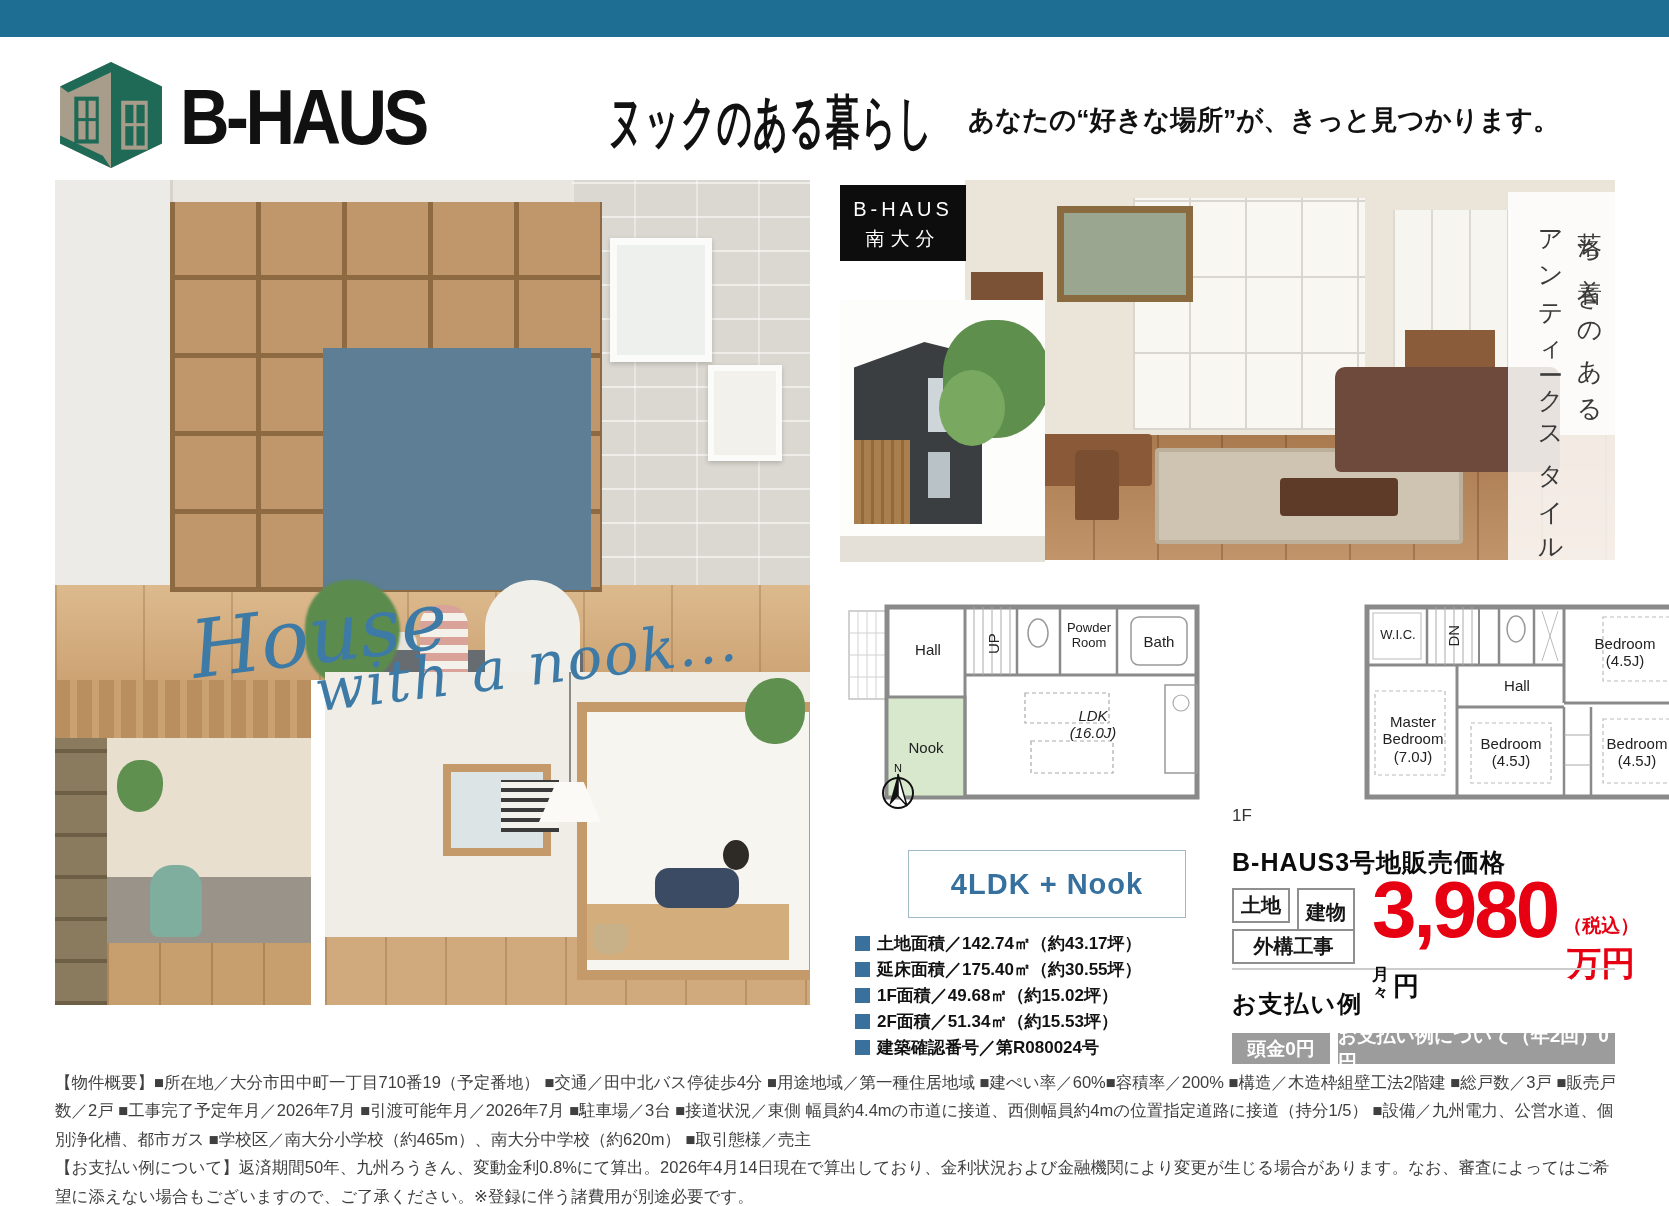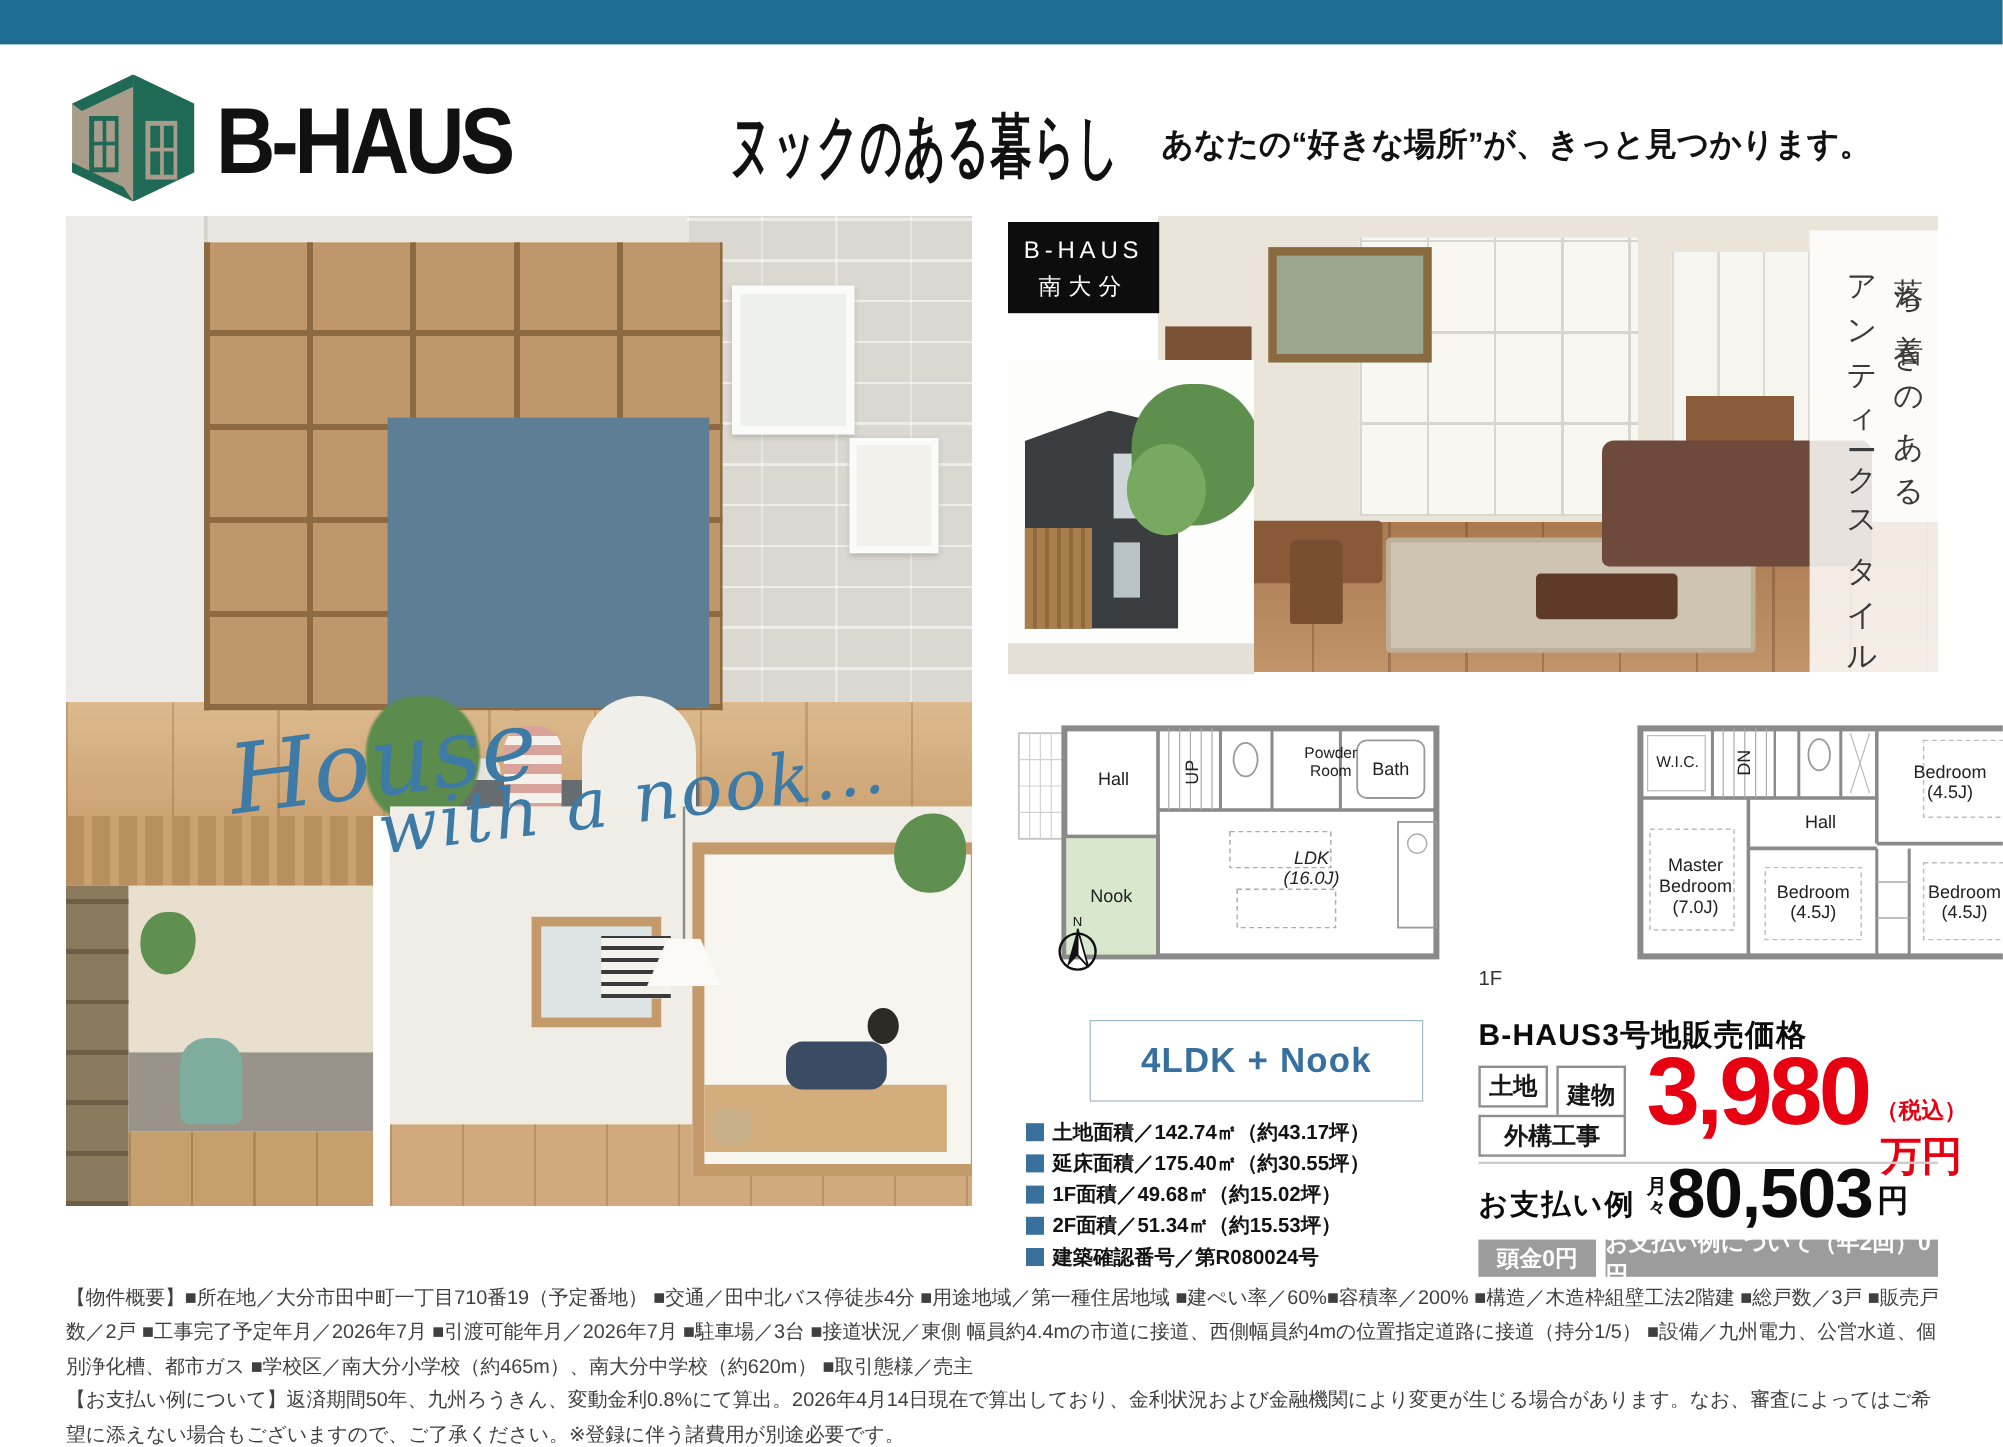--- a/index.html
+++ b/index.html
@@ -246,21 +246,21 @@
     <line x1="272" y1="12" x2="272" y2="80" stroke="#8a8a8a" stroke-width="2.5"></line>
     <ellipse cx="193" cy="38" rx="10" ry="14" fill="none" stroke="#999" stroke-width="1.5"></ellipse>
     <rect x="286" y="22" width="56" height="48" rx="8" fill="none" stroke="#999" stroke-width="1.5"></rect>
     <rect x="320" y="90" width="32" height="88" fill="none" stroke="#999" stroke-width="1.5"></rect>
     <circle cx="336" cy="108" r="8" fill="none" stroke="#aaa" stroke-width="1.2"></circle>
     <rect x="180" y="98" width="84" height="30" fill="none" stroke="#aaaaaa" stroke-width="1.2" stroke-dasharray="4 3"></rect>
     <rect x="186" y="146" width="82" height="32" fill="none" stroke="#aaaaaa" stroke-width="1.2" stroke-dasharray="4 3"></rect>
   </svg>
   <span class="room-label" style="left:50px;top:46px;width:66px;">Hall</span>
   <span class="room-label rot" style="left:132px;top:40px;width:34px;">UP</span>
-  <span class="room-label small" style="left:216px;top:26px;width:56px;padding-left:20px;">Powder Room</span>
+  <span class="room-label small" style="left:216px;top:26px;width:56px;">Powder Room</span>
   <span class="room-label" style="left:288px;top:38px;width:52px;">Bath</span>
   <span class="room-label" style="left:50px;top:144px;width:62px;">Nook</span>
   <span class="room-label" style="left:210px;top:112px;width:76px;font-style:italic;"><span>LDK</span><br><span>(16.0J)</span></span>
 </div>
 <span class="abs floor-label" style="left: 1232px; top: 806px;">1F</span>
 
 <svg class="abs compass" viewBox="0 0 44 52">
   <text x="22" y="10" font-size="11" text-anchor="middle" fill="#111" font-family="Liberation Sans, sans-serif">N</text>
   <circle cx="22" cy="31" r="15" fill="none" stroke="#111" stroke-width="2"></circle>
   <polygon points="22,12 13,44 22,34" fill="#111"></polygon>
@@ -335,21 +335,20 @@
   <span class="price-amount">3,980</span>
   <span class="price-side">
     <span class="price-tax">（税込）</span>
     <span class="price-unit">万円</span>
   </span>
 </div>
 <div class="abs price-divider"></div>
 <div class="abs pay-label">お支払い例</div>
 <div class="abs monthly">
   <span class="m-prefix"><span>月</span><br><span>々</span></span>
-  <span class="m-amount">80,503</span>
   <span class="m-unit">円</span>
 </div>
 <div class="abs gray-badge badge-down">頭金0円</div>
 <div class="abs gray-badge badge-bonus">お支払い例について（年2回）0円</div>
 
 <div class="abs footer">
   <p>【物件概要】■所在地／大分市田中町一丁目710番19（予定番地） ■交通／田中北バス停徒歩4分 ■用途地域／第一種住居地域 ■建ぺい率／60%■容積率／200% ■構造／木造枠組壁工法2階建 ■総戸数／3戸 ■販売戸数／2戸 ■工事完了予定年月／2026年7月 ■引渡可能年月／2026年7月 ■駐車場／3台 ■接道状況／東側 幅員約4.4mの市道に接道、西側幅員約4mの位置指定道路に接道（持分1/5） ■設備／九州電力、公営水道、個別浄化槽、都市ガス ■学校区／南大分小学校（約465m）、南大分中学校（約620m） ■取引態様／売主</p>
   <p>【お支払い例について】返済期間50年、九州ろうきん、変動金利0.8%にて算出。2026年4月14日現在で算出しており、金利状況および金融機関により変更が生じる場合があります。なお、審査によってはご希望に添えない場合もございますので、ご了承ください。※登録に伴う諸費用が別途必要です。</p>
 </div>
 

